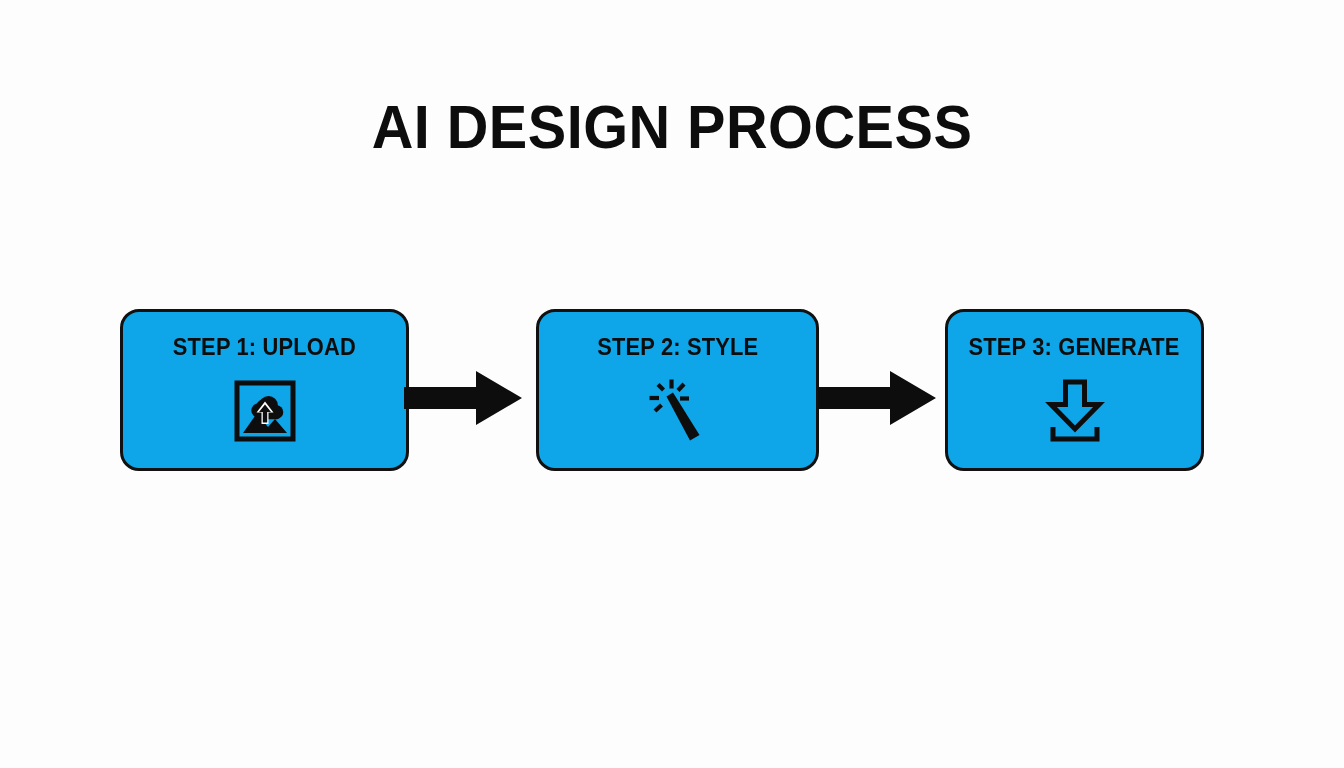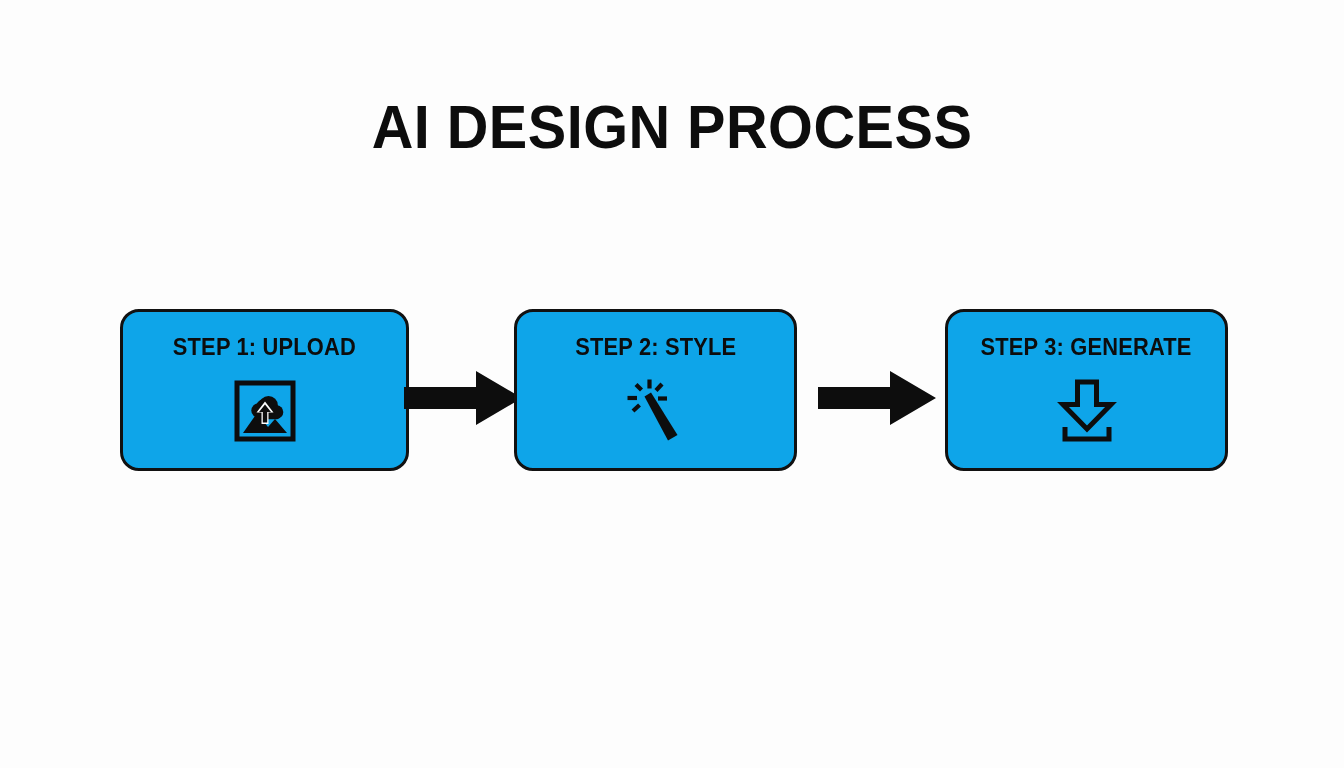--- a/index.html
+++ b/index.html
@@ -55,22 +55,22 @@
     height: 162px;
     box-sizing: border-box;
     border: 3px solid #111111;
     border-radius: 19px;
     background: #0ea5e9;
     display: flex;
     flex-direction: column;
     align-items: center;
   }
   .step-box.b1 { left: 120px; width: 289px; }
-  .step-box.b2 { left: 514px; width: 283px; }
-  .step-box.b3 { left: 945px; width: 283px; }
+  .step-box.b2 { left: 536px; width: 283px; }
+  .step-box.b3 { left: 945px; width: 259px; }
 
   .step-label {
     margin-top: 22px;
     font-family: "Liberation Sans Narrow", "Liberation Sans", sans-serif;
     font-size: 23px;
     font-weight: 700;
     letter-spacing: 0.2px;
     color: #0d0d0d;
     white-space: nowrap;
     transform: scaleX(0.95);

